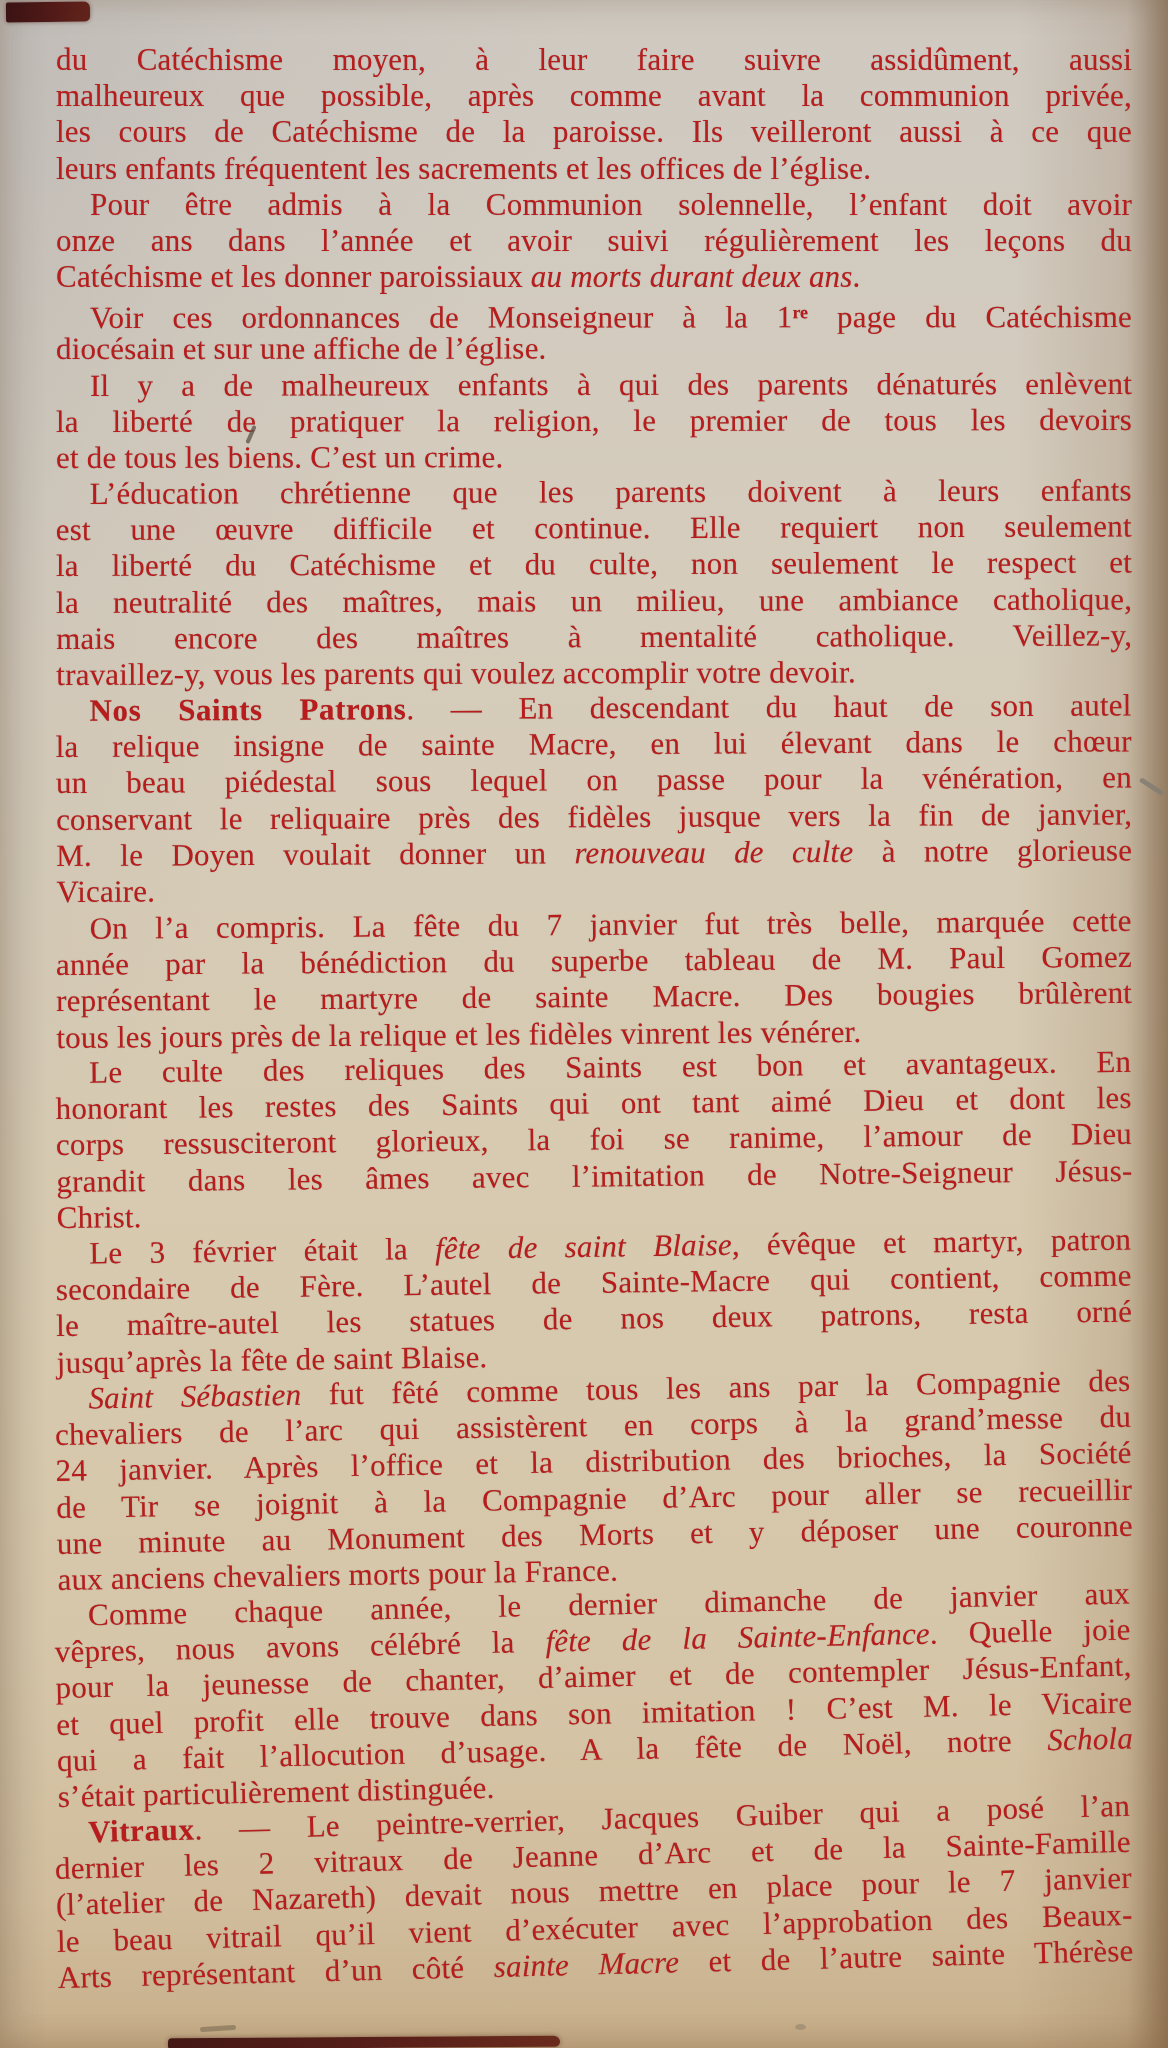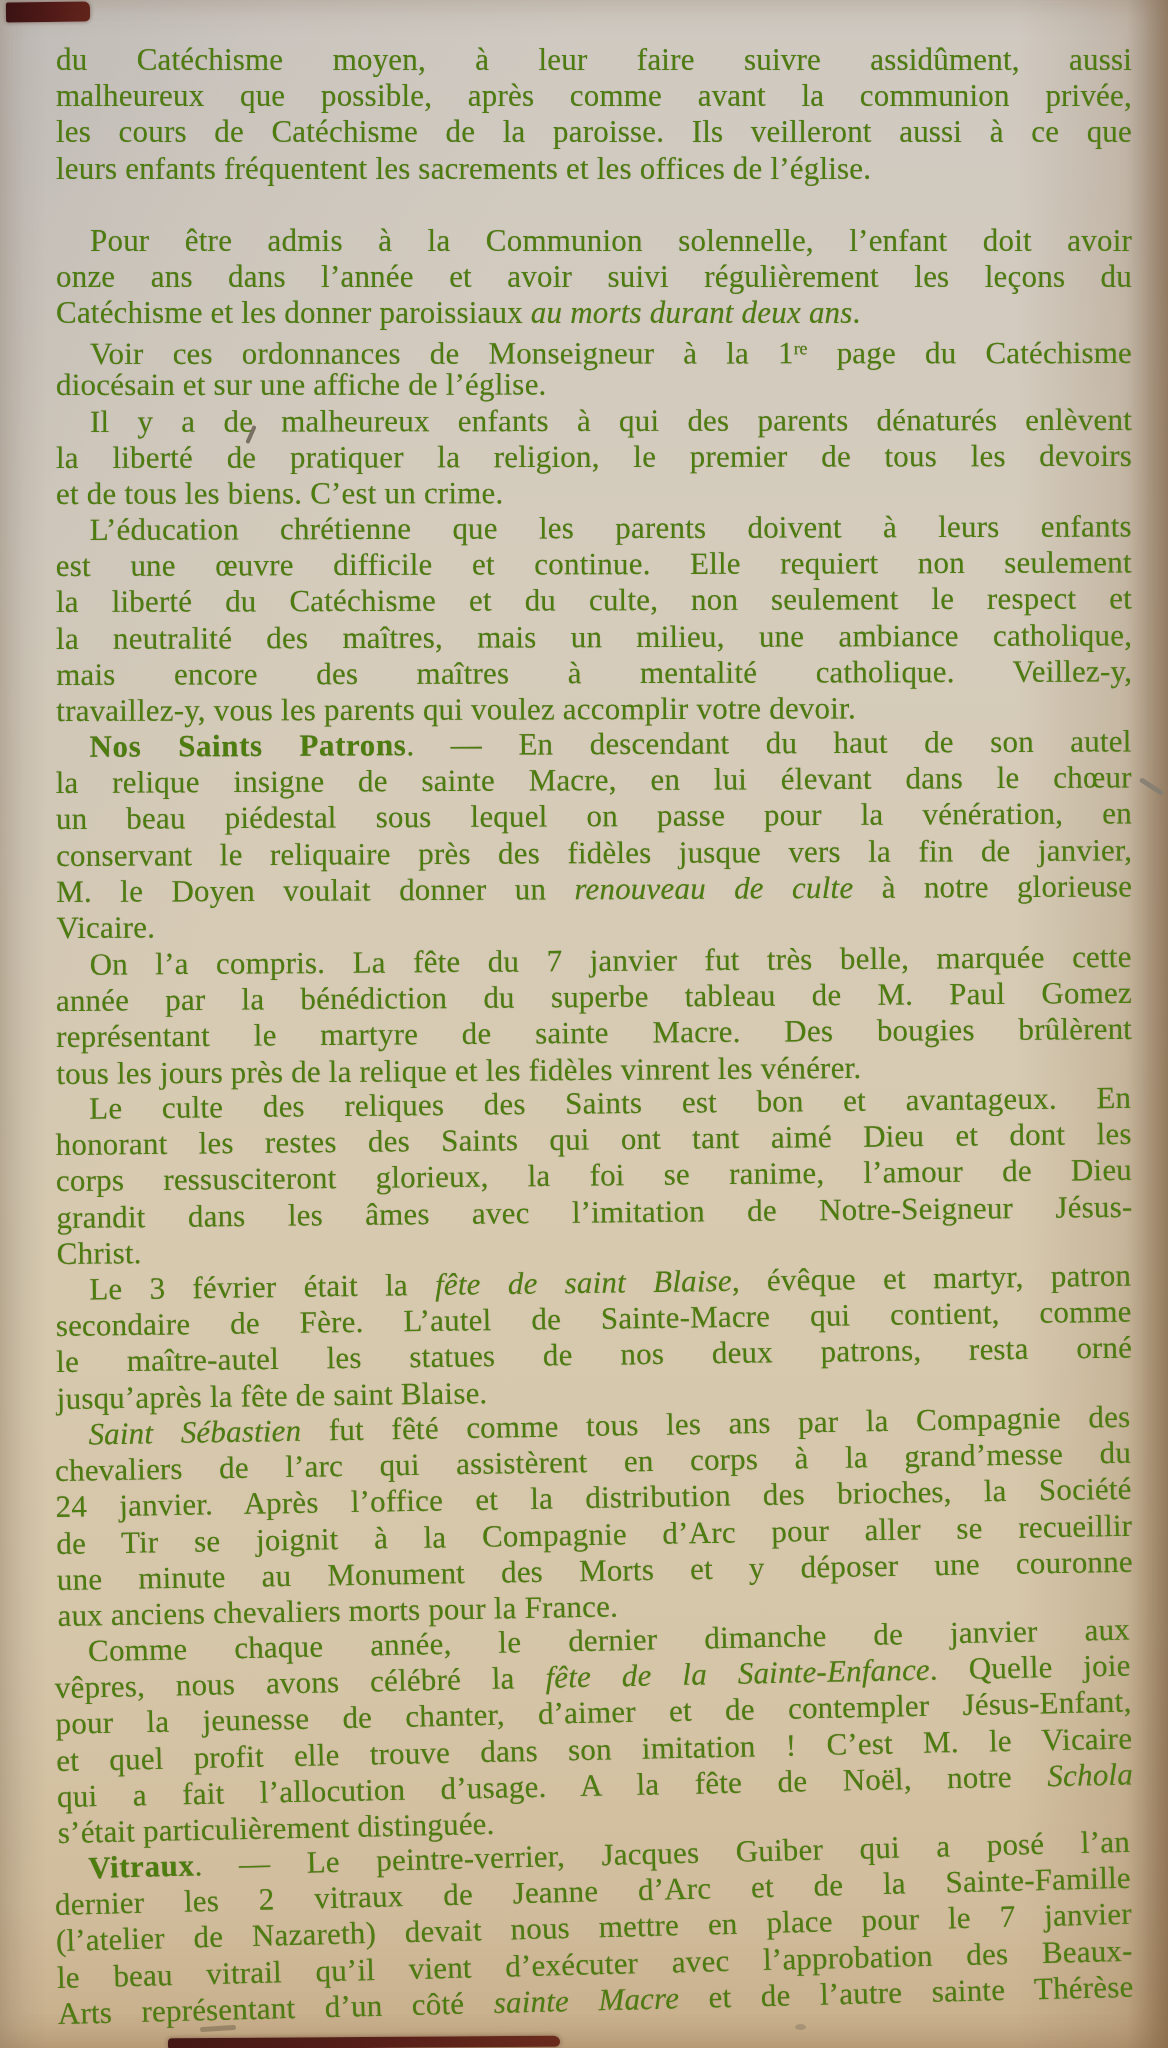--- a/index.html
+++ b/index.html
@@ -12,34 +12,34 @@
     background:
       linear-gradient(112deg, rgba(178,175,174,0.55) 0%, rgba(178,175,174,0.18) 14%, rgba(178,175,174,0) 30%),
       linear-gradient(270deg, rgba(112,78,48,0.50) 0%, rgba(122,88,54,0.18) 3.5%, rgba(122,88,54,0) 13%),
       linear-gradient(90deg, rgba(120,108,96,0.22) 0%, rgba(120,108,96,0) 4%),
       linear-gradient(0deg, rgba(168,126,80,0.30) 0%, rgba(168,126,80,0.10) 7%, rgba(168,126,80,0) 20%),
       linear-gradient(180deg, #cfc9c1 0%, #d5ccbc 28%, #d7cab0 58%, #d5c3a3 100%);
     box-shadow: inset -14px 0 34px rgba(92,62,32,.22), inset 0 -10px 26px rgba(140,100,56,.14);
   }
   #text-block{
     position:absolute;left:56px;top:42px;width:1076px;
-    font-size:31px;line-height:36.2px;color:#4d7c0f;
+    font-size:31px;line-height:36.2px;color:#b91c1c;
     letter-spacing:0.2px;
     text-shadow:0 0 1px rgba(62,54,44,0.38);
   }
   .para{transform-origin:0 50%;}
   .para.indent .line:first-child{text-indent:34px;}
   .line{
     text-align:justify;text-align-last:justify;
     height:36.2px;white-space:normal;
   }
   .line.end{text-align-last:left;}
   .line span.i{font-style:italic;}
   .line span.b{font-weight:bold;letter-spacing:0.6px;}
-  .line span.sup{font-size:18px;vertical-align:9px;letter-spacing:0;}
+  .line span.sup{font-size:18px;vertical-align:9px;letter-spacing:0;font-weight:bold;}
   
   .stain{position:absolute;pointer-events:none;}
   .stain-tl{
     left:6px;top:2px;width:84px;height:20px;border-radius:2px 6px 5px 2px;
     background:linear-gradient(90deg,#350b0c 0%,#4c1210 55%,#5d1d13 100%);
     opacity:.95;transform:rotate(-0.6deg);
     box-shadow:0 0 4px rgba(60,16,12,.5);
   }
   .stain-bottom{
     left:168px;top:2037px;width:392px;height:11px;border-radius:5px 8px 6px 4px;
@@ -69,21 +69,21 @@
 
 <div class="paper"></div>
 
 <div id="text-block">
     <div class="para" style="transform: rotate(0deg);">
       <div class="line"><span>du Catéchisme moyen, à leur faire suivre assidûment, aussi</span></div>
       <div class="line"><span>malheureux que possible, après comme avant la communion privée,</span></div>
       <div class="line"><span>les cours de Catéchisme de la paroisse. Ils veilleront aussi à ce que</span></div>
       <div class="line end"><span>leurs enfants fréquentent les sacrements et les offices de l’église.</span></div>
     </div>
-    <div class="para indent" style="transform: rotate(-0.01deg); margin-top: 36px;">
+    <div class="para indent" style="transform: rotate(-0.01deg);">
       <div class="line"><span>Pour être admis à la Communion solennelle, l’enfant doit avoir</span></div>
       <div class="line"><span>onze ans dans l’année et avoir suivi régulièrement les leçons du</span></div>
       <div class="line end"><span>Catéchisme et les donner paroissiaux </span><span class="i">au morts durant deux ans</span><span>.</span></div>
     </div>
     <div class="para indent" style="transform: rotate(-0.05deg);">
       <div class="line"><span>Voir ces ordonnances de Monseigneur à la 1</span><span class="sup">re</span><span> page du Catéchisme</span></div>
       <div class="line end"><span>diocésain et sur une affiche de l’église.</span></div>
     </div>
     <div class="para indent" style="transform: rotate(-0.11deg);">
       <div class="line"><span>Il y a de malheureux enfants à qui des parents dénaturés enlèvent</span></div>

